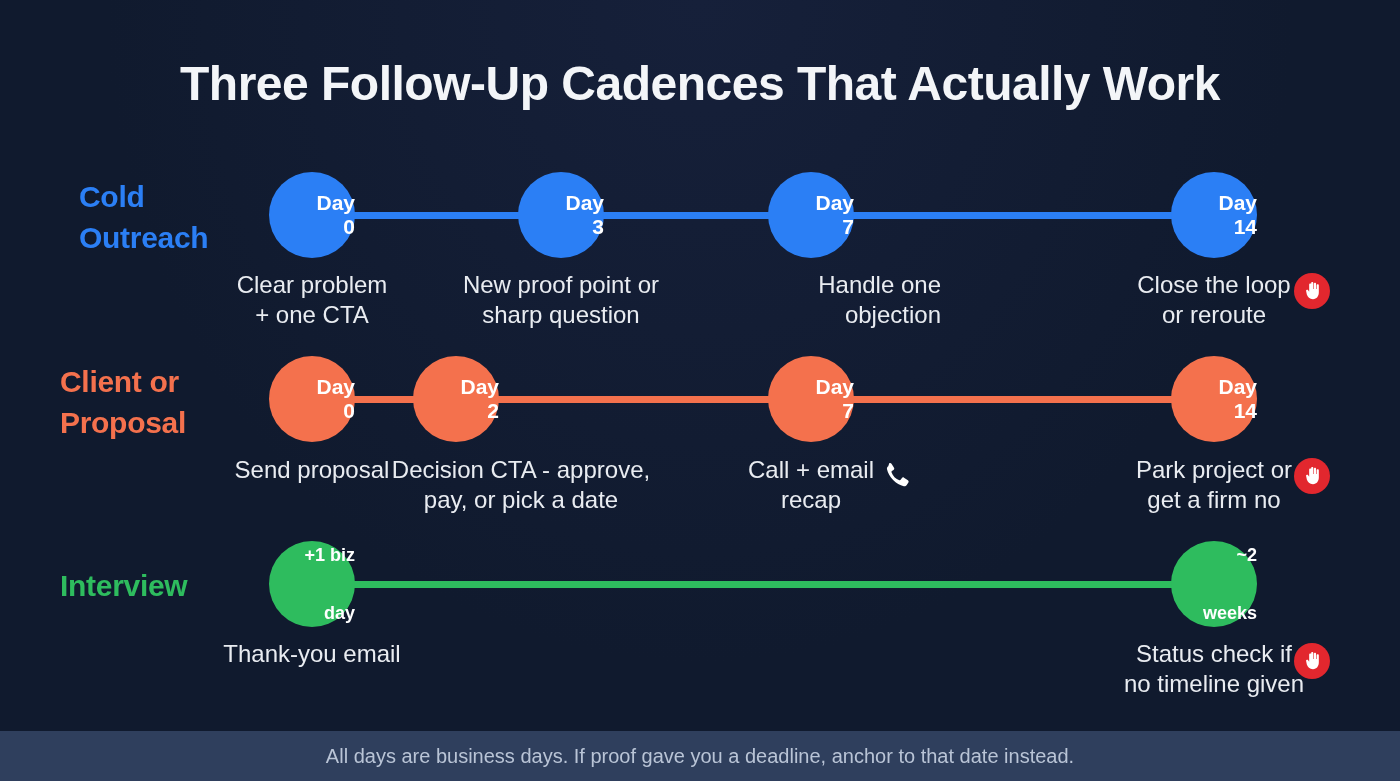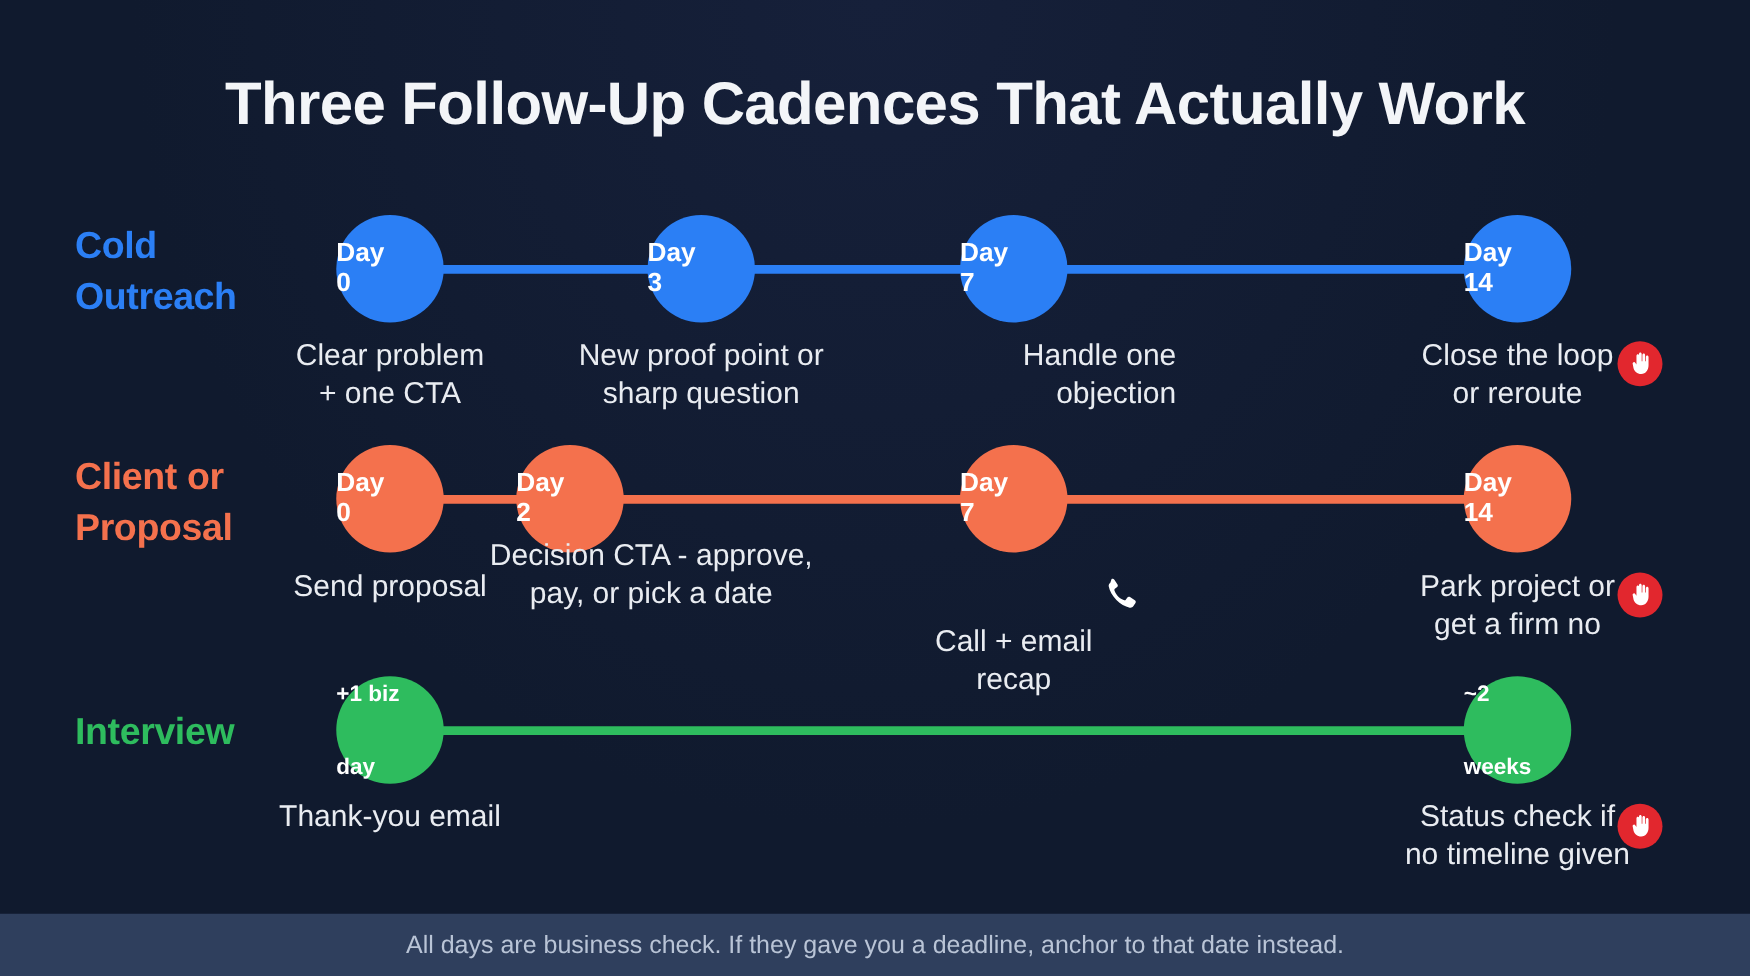--- a/index.html
+++ b/index.html
@@ -47,21 +47,21 @@
     height:7px;
     border-radius:4px;
   }
 
   
   .node {
     position:absolute;
     border-radius:50%;
     display:flex;
     flex-direction:column;
-    align-items:flex-start;
+    align-items:flex-end;
     justify-content:center;
     color:#ffffff;
     font-weight:bold;
     text-align:center;
     line-height:1.12;
   }
   .node .n-top { display:block; }
   .node .n-bot { display:block; }
   .node.big { font-size:21px; }
   .node.small { font-size:18px;gap:38px; }
@@ -106,21 +106,21 @@
   }
 </style>
 </head>
 <body>
 
 <div id="canvas">
 
   <div class="title">Three Follow-Up Cadences That Actually Work</div>
 
   <div class="row" style="top:0;">
-    <div class="row-label" style="top:176px; color:#2b7ff5; white-space:pre-line;">Cold
+    <div class="row-label" style="top:176px; color:#2b7ff5; white-space:pre-line;margin-left:19px;">Cold
 Outreach</div>
 
     <div class="line" style="left:312px; width:902px; top:212px; background:#2b7ff5;"></div>
 
     <div class="node big" style="left:269px; top:172px; width:86px; height:86px; background:#2b7ff5;">
       <span class="n-top">Day</span>
       <span class="n-bot">0</span>
     </div>
     <div class="caption" style="left:182px; top:270px; width:260px;">Clear problem
 + one CTA</div>
@@ -161,28 +161,28 @@
     <div class="node big" style="left:269px; top:356px; width:86px; height:86px; background:#f4714d;">
       <span class="n-top">Day</span>
       <span class="n-bot">0</span>
     </div>
     <div class="caption" style="left:182px; top:455px; width:260px;">Send proposal</div>
 
     <div class="node big" style="left:413px; top:356px; width:86px; height:86px; background:#f4714d;">
       <span class="n-top">Day</span>
       <span class="n-bot">2</span>
     </div>
-    <div class="caption" style="left:351px; top:430px; width:340px;">Decision CTA - approve,
+    <div class="caption" style="left:351px; top:455px; width:340px;">Decision CTA - approve,
 pay, or pick a date</div>
 
     <div class="node big" style="left:768px; top:356px; width:86px; height:86px; background:#f4714d;">
       <span class="n-top">Day</span>
       <span class="n-bot">7</span>
     </div>
-    <div class="caption" style="left:681px; top:455px; width:260px;margin-top:44px;">Call + email
+    <div class="caption" style="left:681px; top:455px; width:260px;">Call + email
 recap</div>
     <div class="phone-icon" style="left:879px; top:458px;">
       <svg viewBox="0 0 24 24" aria-hidden="true">
         <path fill="#ffffff" d="M6.6 2.6c.6-.4 1.4-.2 1.8.4l2 3.1c.4.6.2 1.4-.4 1.8l-1.3.9c-.3.2-.4.6-.3 1 .5 1.4 1.3 2.8 2.4 3.9 1.1 1.1 2.5 1.9 3.9 2.4.4.1.8 0 1-.3l.9-1.3c.4-.6 1.2-.8 1.8-.4l3.1 2c.6.4.8 1.2.4 1.8l-1.3 2c-.5.8-1.5 1.2-2.4 1-3-.6-6-2.4-8.5-4.9C7.2 13.4 5.4 10.4 4.8 7.4c-.2-.9.2-1.9 1-2.4z"></path>
       </svg>
     </div>
 
     <div class="node big" style="left:1171px; top:356px; width:86px; height:86px; background:#f4714d;">
       <span class="n-top">Day</span>
       <span class="n-bot">14</span>
@@ -214,16 +214,16 @@
     <div class="caption" style="left:1084px; top:639px; width:260px;">Status check if
 no timeline given</div>
     <div class="stop-icon" style="left:1294px; top:643px;">
       <svg viewBox="0 0 24 24" aria-hidden="true">
         <path fill="#ffffff" d="M11 2.6c0-.8.6-1.4 1.3-1.4s1.3.6 1.3 1.4v7h.7V3.6c0-.8.6-1.4 1.3-1.4s1.3.6 1.3 1.4v6h.7V5.4c0-.8.6-1.4 1.3-1.4s1.3.6 1.3 1.4v8.1c0 4.6-2.6 8.3-7 8.3-4.1 0-6.4-2.6-7.4-5.6L5 12.3c-.3-.8.1-1.6.9-1.8.6-.2 1.2 0 1.5.5l1.2 1.8V4.3c0-.8.6-1.4 1.3-1.4.4 0 .8.2 1.1.5z"></path>
       </svg>
     </div>
   </div>
 
   <div class="footer">
-    <div class="footer-text">All days are business check. If they gave you a deadline, anchor to that date instead.</div>
+    <div class="footer-text">All days are business days. If proof gave you a deadline, anchor to that date instead.</div>
   </div>
 
 </div>
 
 </body></html>

